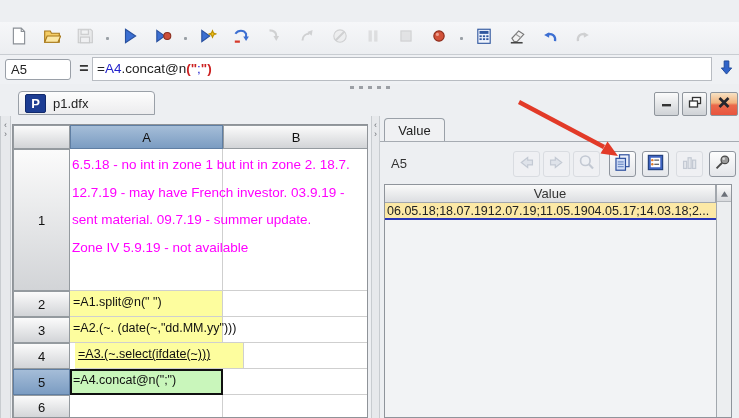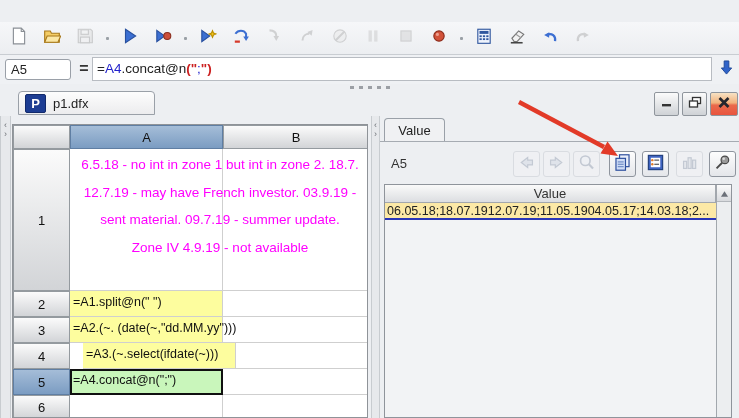--- a/index.html
+++ b/index.html
@@ -74,21 +74,21 @@
         font-size:13px; color:#111; border:1px solid #949a9f;
         background:linear-gradient(#fbfbfb,#d2d4d7); }
   .hdr.sel{ background:linear-gradient(#a5bdd8,#7b9cc2); border-color:#5f7ea3; }
   .cell{ position:absolute; border-right:1px solid #cfcfcf; border-bottom:1px solid #cfcfcf;
          font-size:12.5px; color:#111; padding:4px 3px 0 3px; white-space:nowrap;
          overflow:hidden; background:#fff; }
   .cell.yellow{ background:#fdfd9e; }
   .cell.green{ background:#c9f6bb; outline:2px solid #101010; outline-offset:-2px; }
   .note-lines{ position:absolute; left:59px; top:26px; width:296px; height:140px;
                overflow:hidden; z-index:2; pointer-events:none; }
-  .note-lines div{ font-size:13.5px; line-height:27.5px; color:#ff00ff; white-space:nowrap;text-align:center; }
+  .note-lines div{ font-size:13.5px; line-height:27.5px; color:#ff00ff; white-space:nowrap; }
 
   
   .value-tab{ position:absolute; left:384px; top:118px; width:61px; height:24px;
               background:#f0f1f3; border:1px solid #9aa0a8; border-bottom:none;
               border-radius:4px 4px 0 0; display:flex; align-items:center;
               justify-content:center; font-size:13px; color:#222; }
   .value-panel-line{ position:absolute; left:380px; top:141px; width:359px; height:0;
                      border-top:1px solid #a6abb2; }
   .value-cellref{ position:absolute; left:391px; top:156px; font-size:13px; color:#333; }
   .vbtn{ position:absolute; top:151px; width:27px; height:26px; border-radius:3px;
@@ -296,28 +296,28 @@
     <div class="hdr" style="left:0;top:218px;width:57px;height:26px;">4</div>
     <div class="hdr sel" style="left:0;top:244px;width:57px;height:26px;">5</div>
     <div class="hdr" style="left:0;top:270px;width:57px;height:24px;">6</div>
 
     <div class="cell" style="left:57px;top:24px;width:153px;height:142px;"></div>
     <div class="cell" style="left:210px;top:24px;width:146px;height:142px;"></div>
     <div class="note-lines">
       <div>6.5.18 - no int in zone 1 but int in zone 2. 18.7.</div>
       <div>12.7.19 - may have French investor. 03.9.19 -</div>
       <div>sent material. 09.7.19 - summer update.</div>
-      <div>Zone IV 4.9.19 - not available</div>
+      <div>Zone IV 5.9.19 - not available</div>
     </div>
 
     <div class="cell yellow" style="left:57px;top:166px;width:153px;height:26px;">=A1.split@n(" ")</div>
     <div class="cell" style="left:210px;top:166px;width:146px;height:26px;"></div>
     <div class="cell yellow" style="left:57px;top:192px;width:153px;height:26px;overflow:visible;z-index:3;">=A2.(~. (date(~,"dd.MM.yy")))</div>
     <div class="cell" style="left:210px;top:192px;width:146px;height:26px;"></div>
-    <div class="cell yellow" style="left:70px;top:218px;width:153px;height:26px;overflow:visible;z-index:3;">=A3.(~.select(ifdate(~)))</div>
+    <div class="cell yellow" style="left:62px;top:218px;width:169px;height:26px;overflow:visible;z-index:3;text-decoration:underline;">=A3.(~.select(ifdate(~)))</div>
     <div class="cell" style="left:210px;top:218px;width:146px;height:26px;"></div>
     <div class="cell green" style="left:57px;top:244px;width:153px;height:26px;z-index:4;">=A4.concat@n(";")</div>
     <div class="cell" style="left:210px;top:244px;width:146px;height:26px;"></div>
     <div class="cell" style="left:57px;top:270px;width:153px;height:24px;"></div>
     <div class="cell" style="left:210px;top:270px;width:146px;height:24px;"></div>
   </div>
 
   <div class="value-tab">Value</div>
   <div class="value-panel-line"></div>
   <div class="value-cellref">A5</div>

